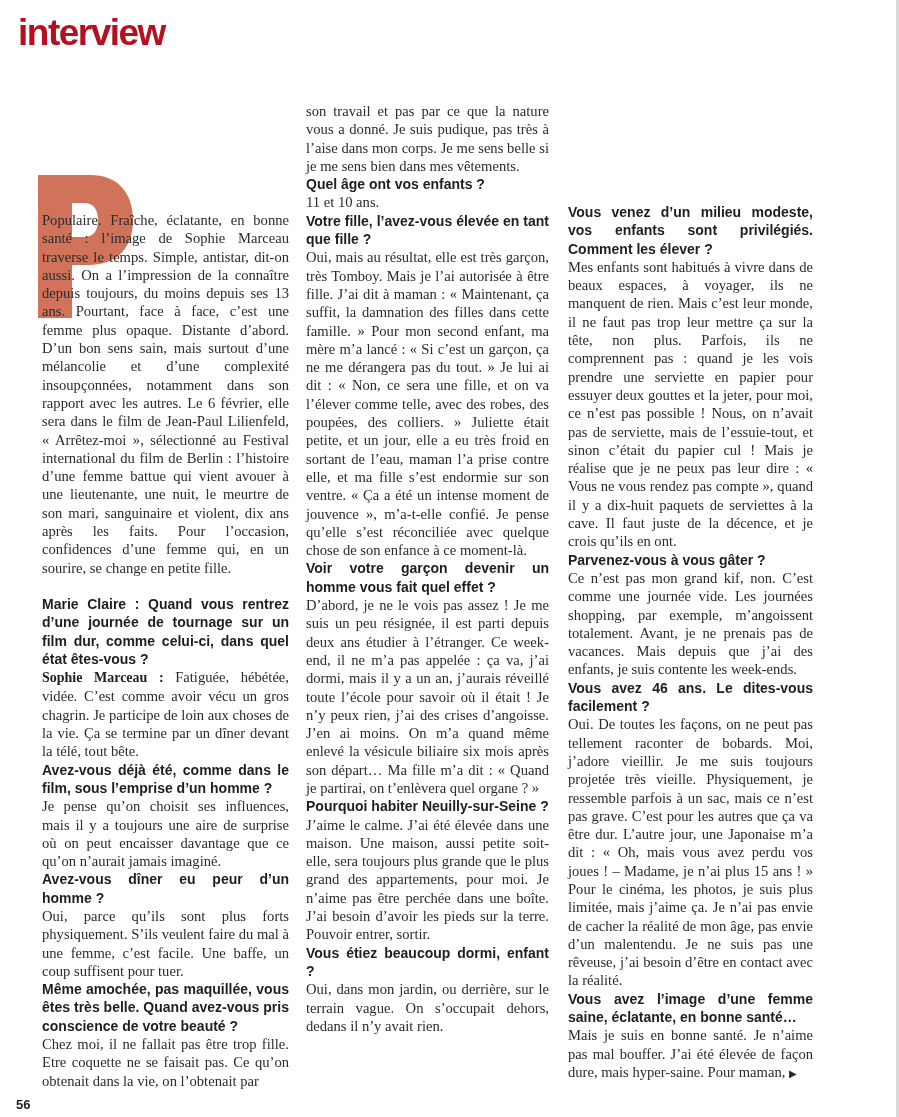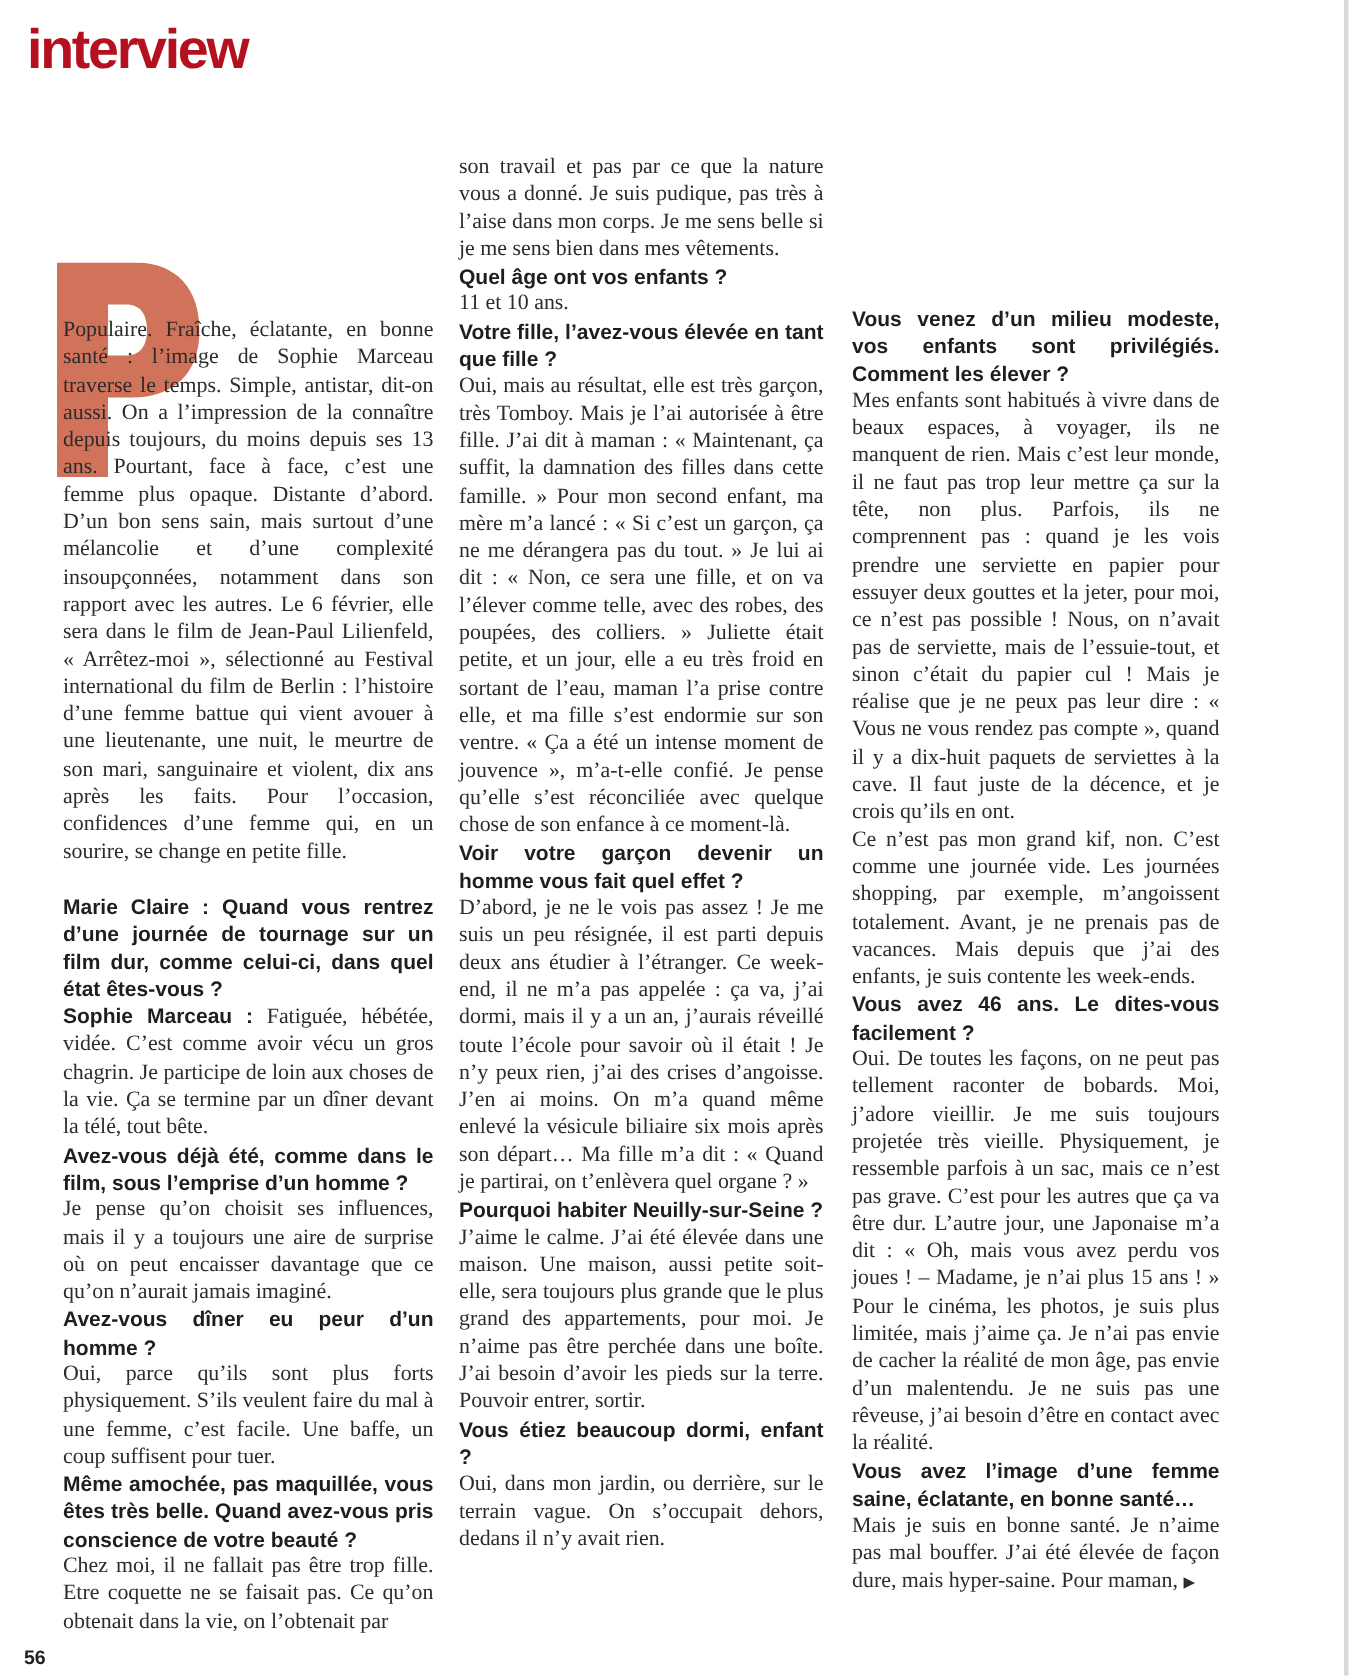--- a/index.html
+++ b/index.html
@@ -15,21 +15,21 @@
   }
   .col { position: absolute; font-size: 14.6px; line-height: 18.3px; }
   .col p { margin: 0; text-align: justify; }
   .col-1 { left: 42px; top: 179px; width: 247px; margin-top: 32px; }
   .col-2 { left: 306px; top: 102px; width: 243px; }
   .col-3 { left: 568px; top: 203px; width: 245px; }
   .q {
     font-family: "Liberation Sans", "DejaVu Sans", sans-serif; font-weight: bold;
     font-size: 14px; line-height: 18.3px; color: #1e1e1e; margin: 0;
   }
-  .speaker { font-family: Liberation Sans, sans-serif; font-weight: bold; font-size: 14px; color: #1e1e1e; }
+  .speaker { font-family: Liberation Serif, serif; font-weight: bold; font-size: 14px; color: #1e1e1e; }
   .intro-wrap { position: relative; }
   .drop-cap {
     position: absolute; left: -4px; top: -36px; width: 95px; height: 143px; z-index: 0;
   }
   .intro-text { position: relative; z-index: 1; margin-bottom: 18px !important; }
   .page-number {
     position: absolute; left: 16px; top: 1097px; margin: 0;
     font-family: "Liberation Sans", "DejaVu Sans", sans-serif; font-weight: bold; font-size: 13px; color: #222;
   }
   .arrow { font-size: 10px; }
@@ -68,20 +68,21 @@
   <p>D’abord, je ne le vois pas assez ! Je me suis un peu résignée, il est parti depuis deux ans étudier à l’étranger. Ce week-end, il ne m’a pas appelée : ça va, j’ai dormi, mais il y a un an, j’aurais réveillé toute l’école pour savoir où il était ! Je n’y peux rien, j’ai des crises d’angoisse. J’en ai moins. On m’a quand même enlevé la vésicule biliaire six mois après son départ… Ma fille m’a dit : « Quand je partirai, on t’enlèvera quel organe ? »</p>
   <p class="q">Pourquoi habiter Neuilly-sur-Seine ?</p>
   <p>J’aime le calme. J’ai été élevée dans une maison. Une maison, aussi petite soit-elle, sera toujours plus grande que le plus grand des appartements, pour moi. Je n’aime pas être perchée dans une boîte. J’ai besoin d’avoir les pieds sur la terre. Pouvoir entrer, sortir.</p>
   <p class="q">Vous étiez beaucoup dormi, enfant ?</p>
   <p>Oui, dans mon jardin, ou derrière, sur le terrain vague. On s’occupait dehors, dedans il n’y avait rien.</p>
 </div>
 
 <div class="col col-3">
   <p class="q">Vous venez d’un milieu modeste, vos enfants sont privilégiés. Comment les élever ?</p>
   <p>Mes enfants sont habitués à vivre dans de beaux espaces, à voyager, ils ne manquent de rien. Mais c’est leur monde, il ne faut pas trop leur mettre ça sur la tête, non plus. Parfois, ils ne comprennent pas : quand je les vois prendre une serviette en papier pour essuyer deux gouttes et la jeter, pour moi, ce n’est pas possible ! Nous, on n’avait pas de serviette, mais de l’essuie-tout, et sinon c’était du papier cul ! Mais je réalise que je ne peux pas leur dire : « Vous ne vous rendez pas compte », quand il y a dix-huit paquets de serviettes à la cave. Il faut juste de la décence, et je crois qu’ils en ont.</p>
+  <p class="q">Parvenez-vous à vous gâter ?</p>
   <p>Ce n’est pas mon grand kif, non. C’est comme une journée vide. Les journées shopping, par exemple, m’angoissent totalement. Avant, je ne prenais pas de vacances. Mais depuis que j’ai des enfants, je suis contente les week-ends.</p>
   <p class="q">Vous avez 46 ans. Le dites-vous facilement ?</p>
   <p>Oui. De toutes les façons, on ne peut pas tellement raconter de bobards. Moi, j’adore vieillir. Je me suis toujours projetée très vieille. Physiquement, je ressemble parfois à un sac, mais ce n’est pas grave. C’est pour les autres que ça va être dur. L’autre jour, une Japonaise m’a dit : « Oh, mais vous avez perdu vos joues ! – Madame, je n’ai plus 15 ans ! » Pour le cinéma, les photos, je suis plus limitée, mais j’aime ça. Je n’ai pas envie de cacher la réalité de mon âge, pas envie d’un malentendu. Je ne suis pas une rêveuse, j’ai besoin d’être en contact avec la réalité.</p>
   <p class="q">Vous avez l’image d’une femme saine, éclatante, en bonne santé…</p>
   <p><span>Mais je suis en bonne santé. Je n’aime pas mal bouffer. J’ai été élevée de façon dure, mais hyper-saine. Pour maman,</span> <span class="arrow">▶</span></p>
 </div>
 
 <p class="page-number">56</p>
 
 </body></html>

